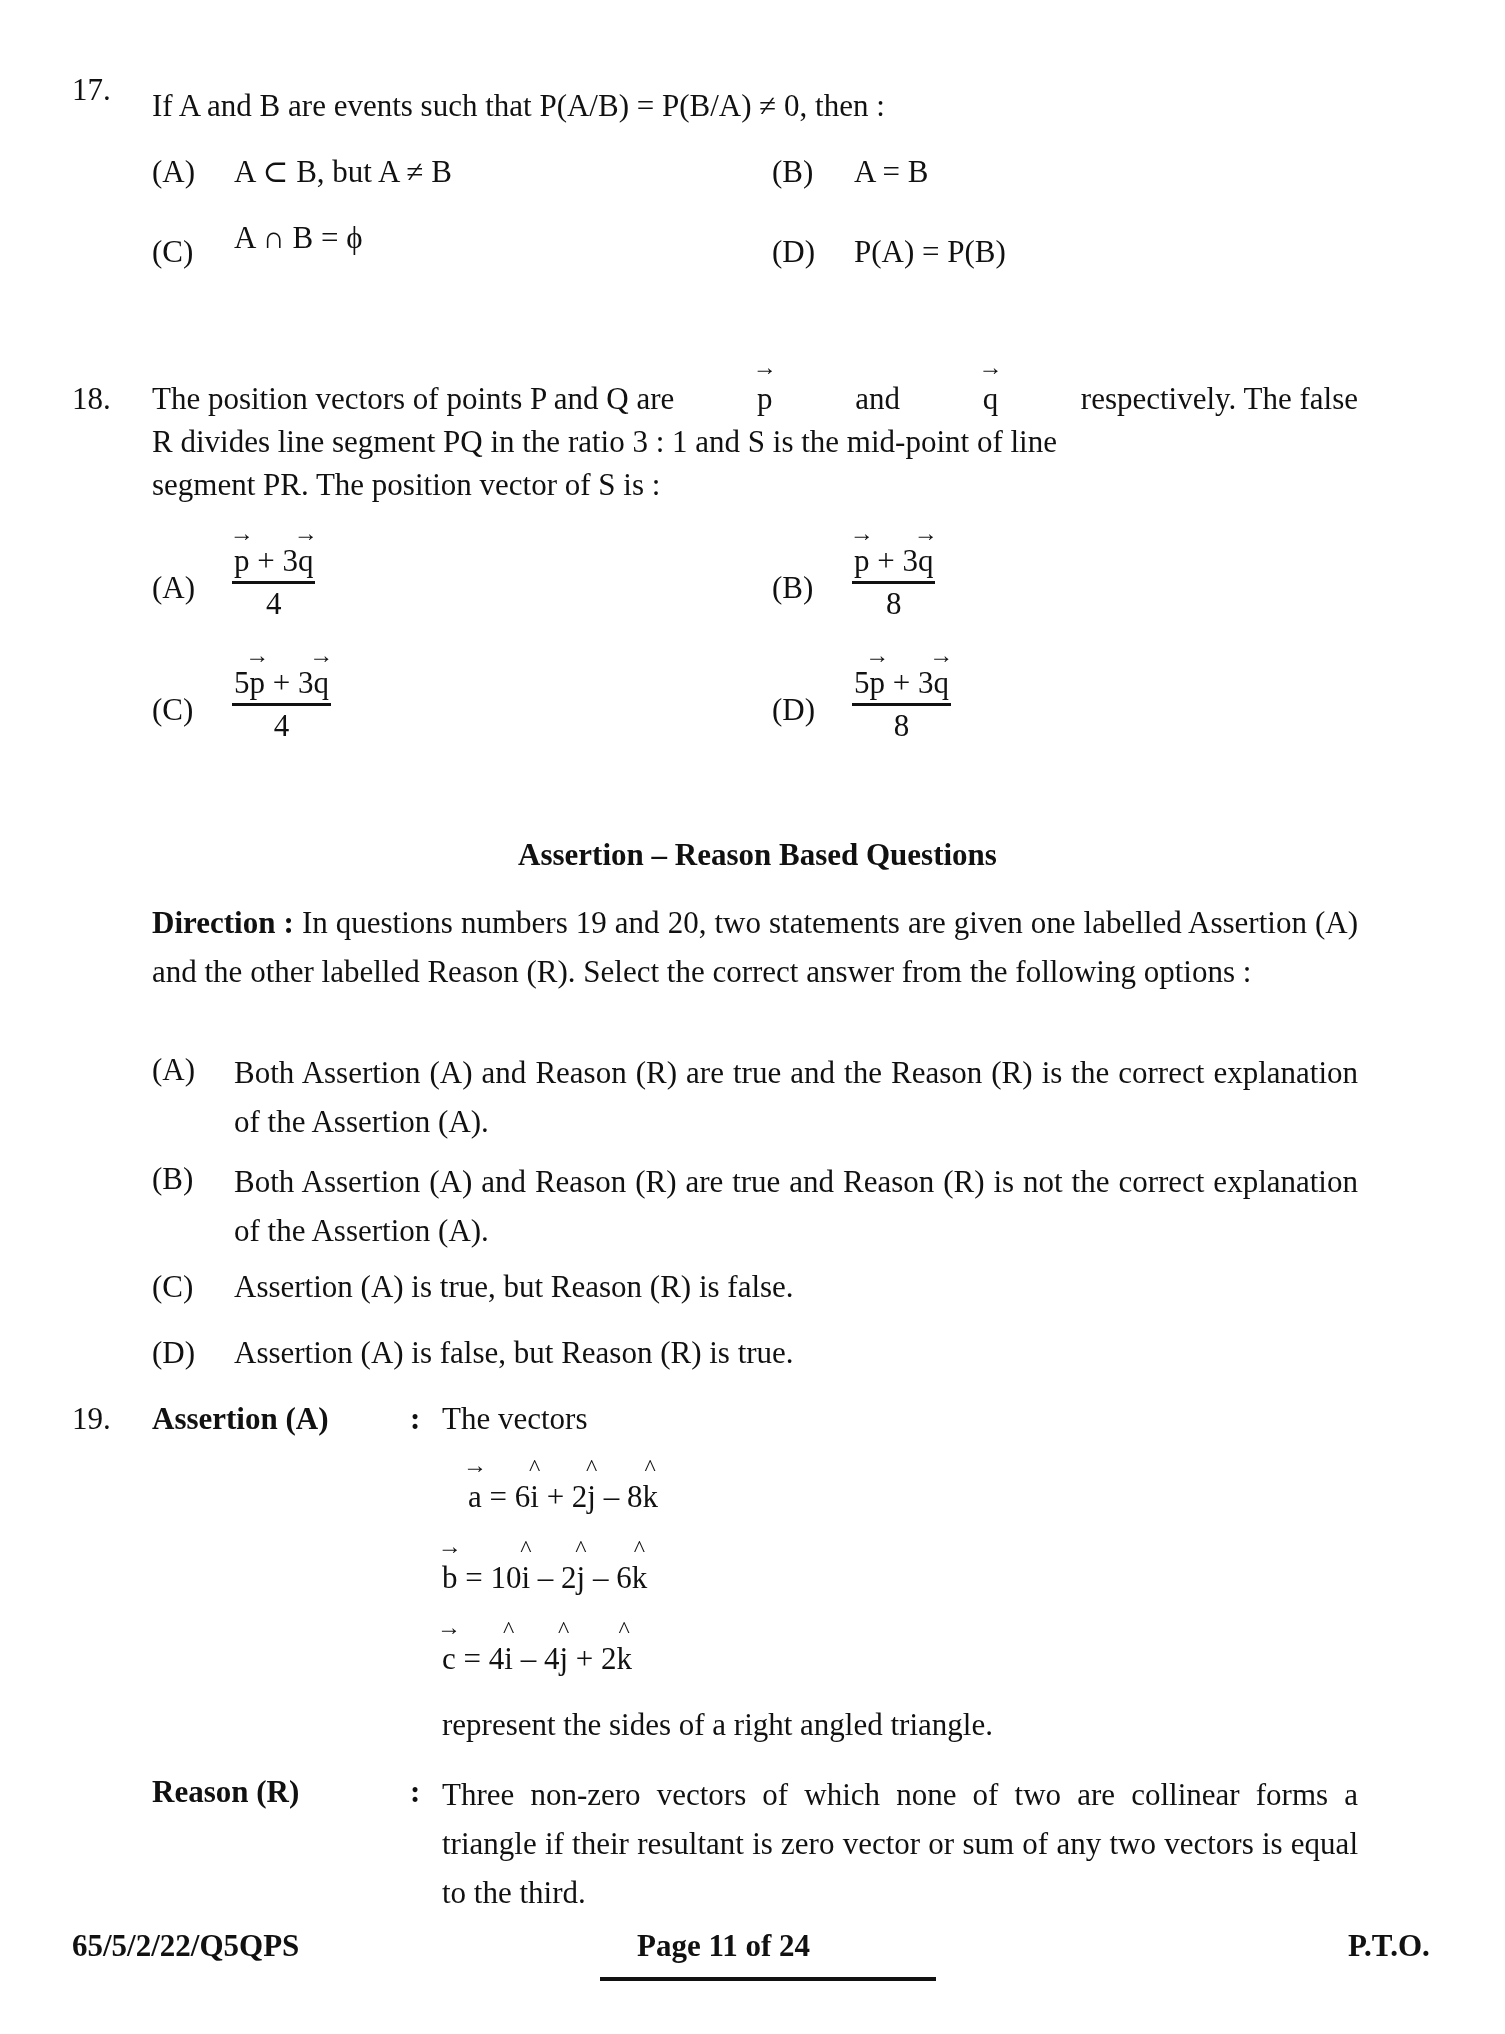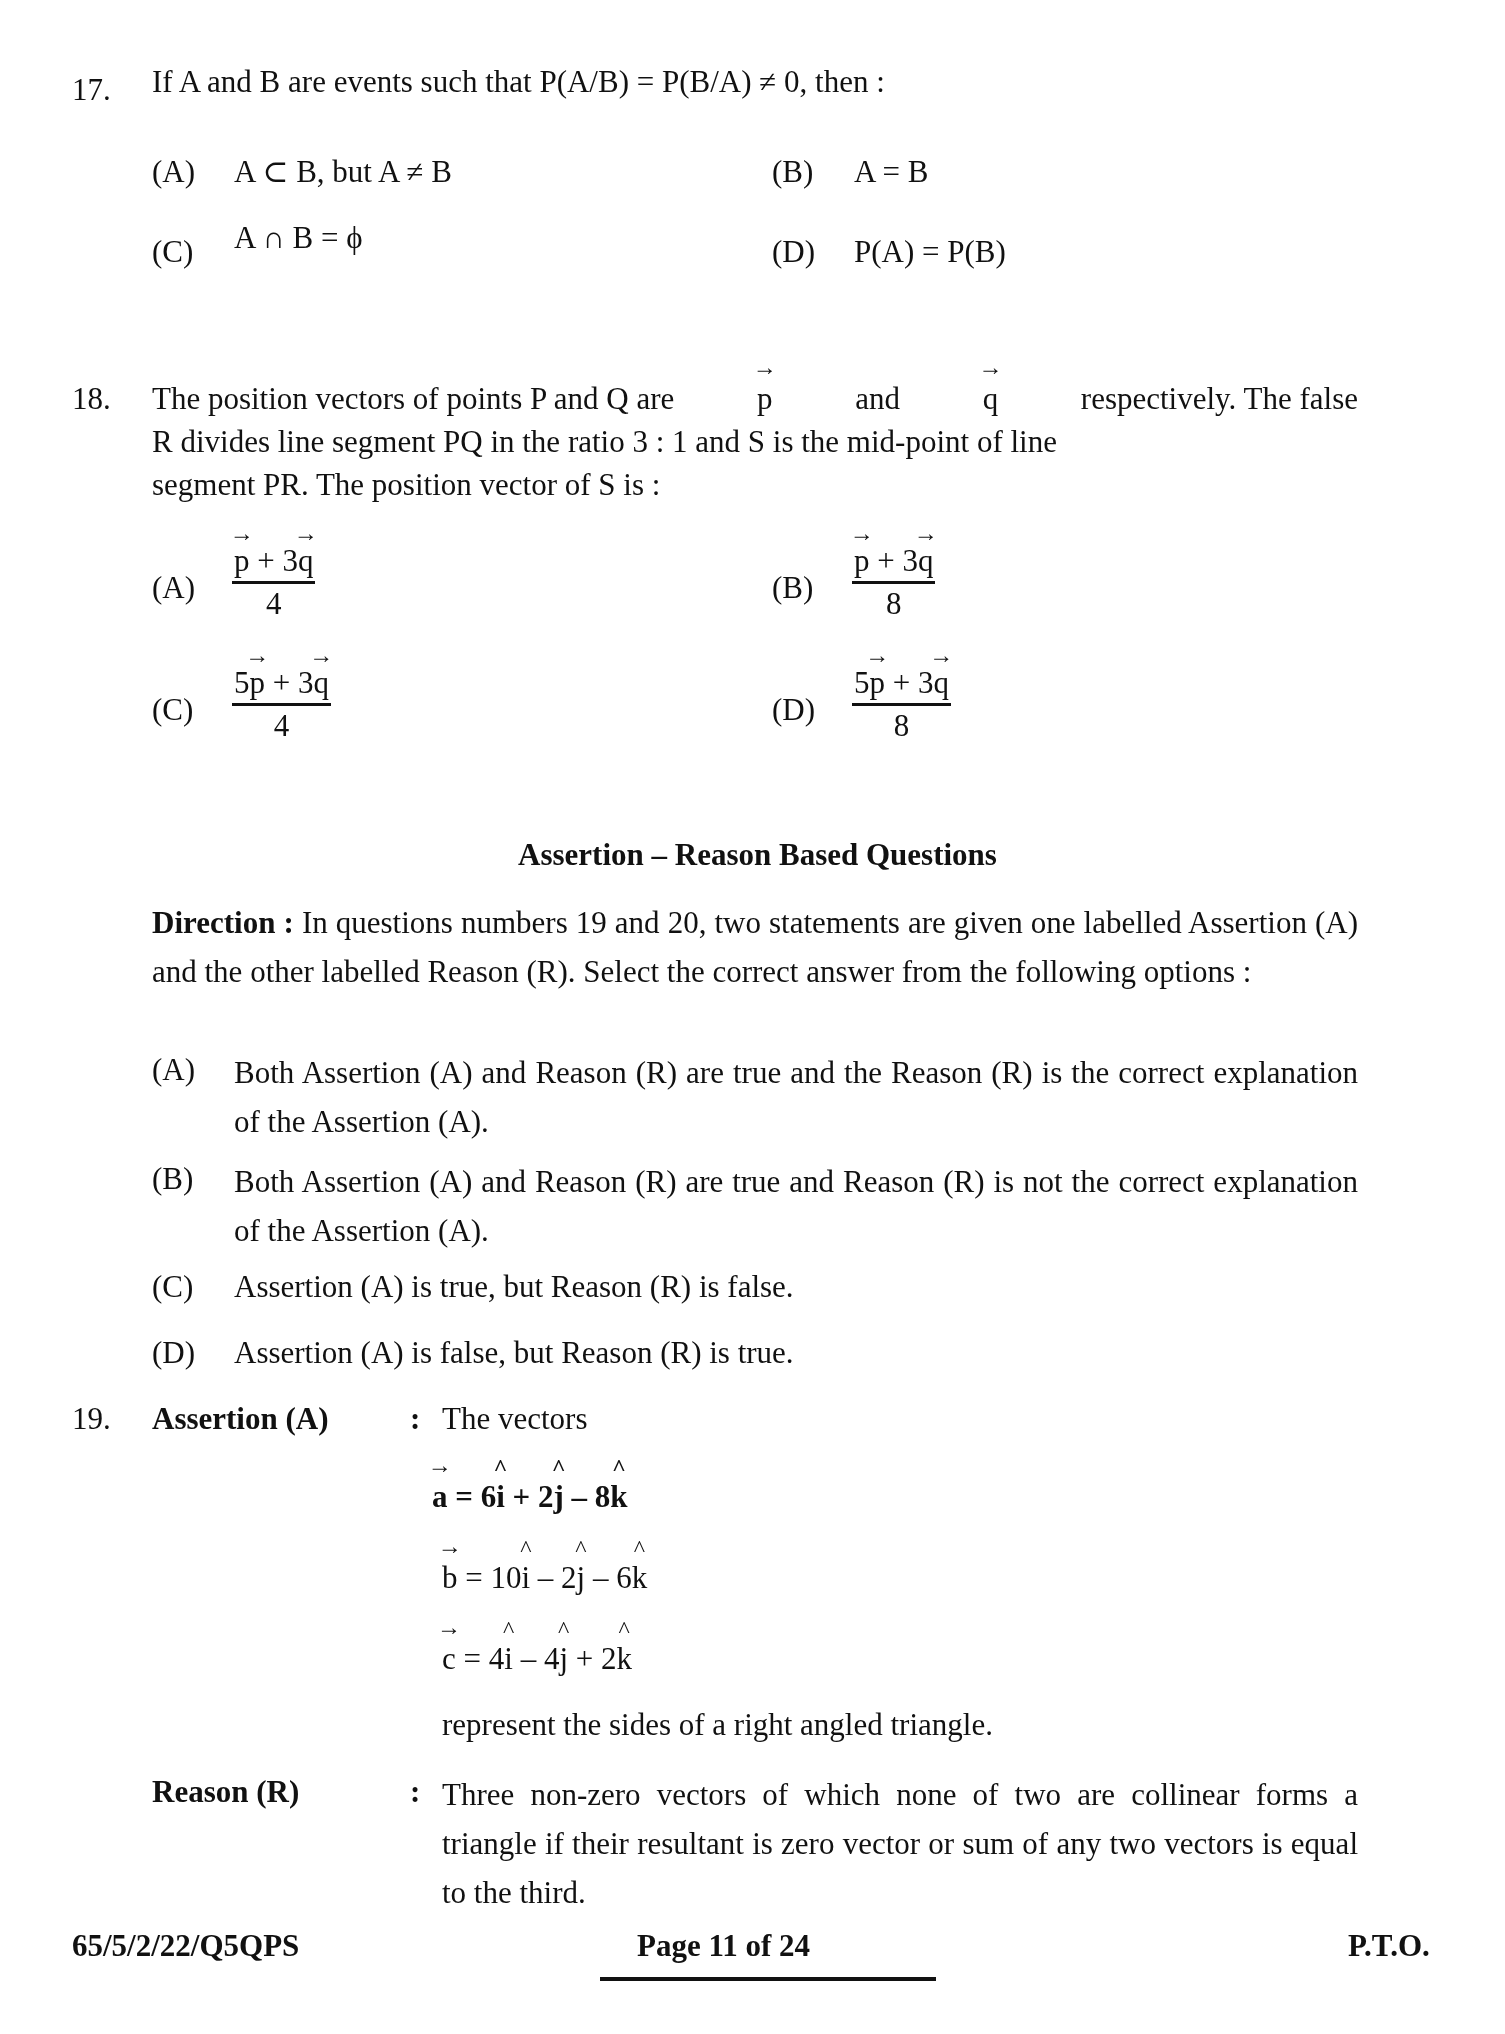--- a/index.html
+++ b/index.html
@@ -18,21 +18,21 @@
   .hat::before{content:"\005E";position:absolute;left:50%;top:-20px;transform:translateX(-50%);font-size:24px;line-height:24px;}
   .footer{font-size:31px;font-weight:bold;}
   .footer-center{text-align:center;}
   .underline-bar{position:absolute;height:4px;background:#111;}
 </style>
 </head>
 <body>
 
 <div>
   <span class="abs txt" style="left:72px;top:68px;">17.</span>
-  <span class="abs txt" style="left:152px;top:60px;text-align:right;">If A and B are events such that P(A/B) = P(B/A) ≠ 0, then :</span>
+  <span class="abs txt" style="left:152px;top:84px;text-align:right;">If A and B are events such that P(A/B) = P(B/A) ≠ 0, then :</span>
 
   <span class="abs txt" style="left:152px;top:150px;">(A)</span>
   <span class="abs txt" style="left:234px;top:150px;">A ⊂ B, but A ≠ B</span>
   <span class="abs txt" style="left:772px;top:150px;">(B)</span>
   <span class="abs txt" style="left:854px;top:150px;">A = B</span>
 
   <span class="abs txt" style="left:152px;top:230px;">(C)</span>
   <span class="abs txt" style="left:234px;top:216px;">A ∩ B = ϕ</span>
   <span class="abs txt" style="left:772px;top:230px;">(D)</span>
   <span class="abs txt" style="left:854px;top:230px;">P(A) = P(B)</span>
@@ -95,21 +95,21 @@
   <span class="abs txt" style="left:152px;top:1331px;">(D)</span>
   <span class="abs txt" style="left:234px;top:1331px;">Assertion (A) is false, but Reason (R) is true.</span>
 </div>
 
 <div>
   <span class="abs txt" style="left:72px;top:1397px;">19.</span>
   <span class="abs txt bold" style="left:152px;top:1397px;">Assertion (A)</span>
   <span class="abs txt bold" style="left:410px;top:1397px;">:</span>
   <span class="abs txt" style="left:442px;top:1397px;">The vectors</span>
 
-  <span class="abs txt" style="left:432px;top:1475px;font-weight:bold;"><span class="vec">a</span><span> = 6</span><span class="hat">i</span><span> + 2</span><span class="hat">j</span><span> – 8</span><span class="hat">k</span></span>
+  <span class="abs txt" style="left:468px;top:1475px;"><span class="vec">a</span><span> = 6</span><span class="hat">i</span><span> + 2</span><span class="hat">j</span><span> – 8</span><span class="hat">k</span></span>
 
   <span class="abs txt" style="left:442px;top:1556px;"><span class="vec">b</span><span> = 10</span><span class="hat">i</span><span> – 2</span><span class="hat">j</span><span> – 6</span><span class="hat">k</span></span>
 
   <span class="abs txt" style="left:442px;top:1637px;"><span class="vec">c</span><span> = 4</span><span class="hat">i</span><span> – 4</span><span class="hat">j</span><span> + 2</span><span class="hat">k</span></span>
 
   <span class="abs txt" style="left:442px;top:1703px;">represent the sides of a right angled triangle.</span>
 
   <span class="abs txt bold" style="left:152px;top:1770px;">Reason (R)</span>
   <span class="abs txt bold" style="left:410px;top:1770px;">:</span>
   <div class="para" style="left:442px;top:1770px;width:916px;">Three non-zero vectors of which none of two are collinear forms a triangle if their resultant is zero vector or sum of any two vectors is equal to the third.</div>

